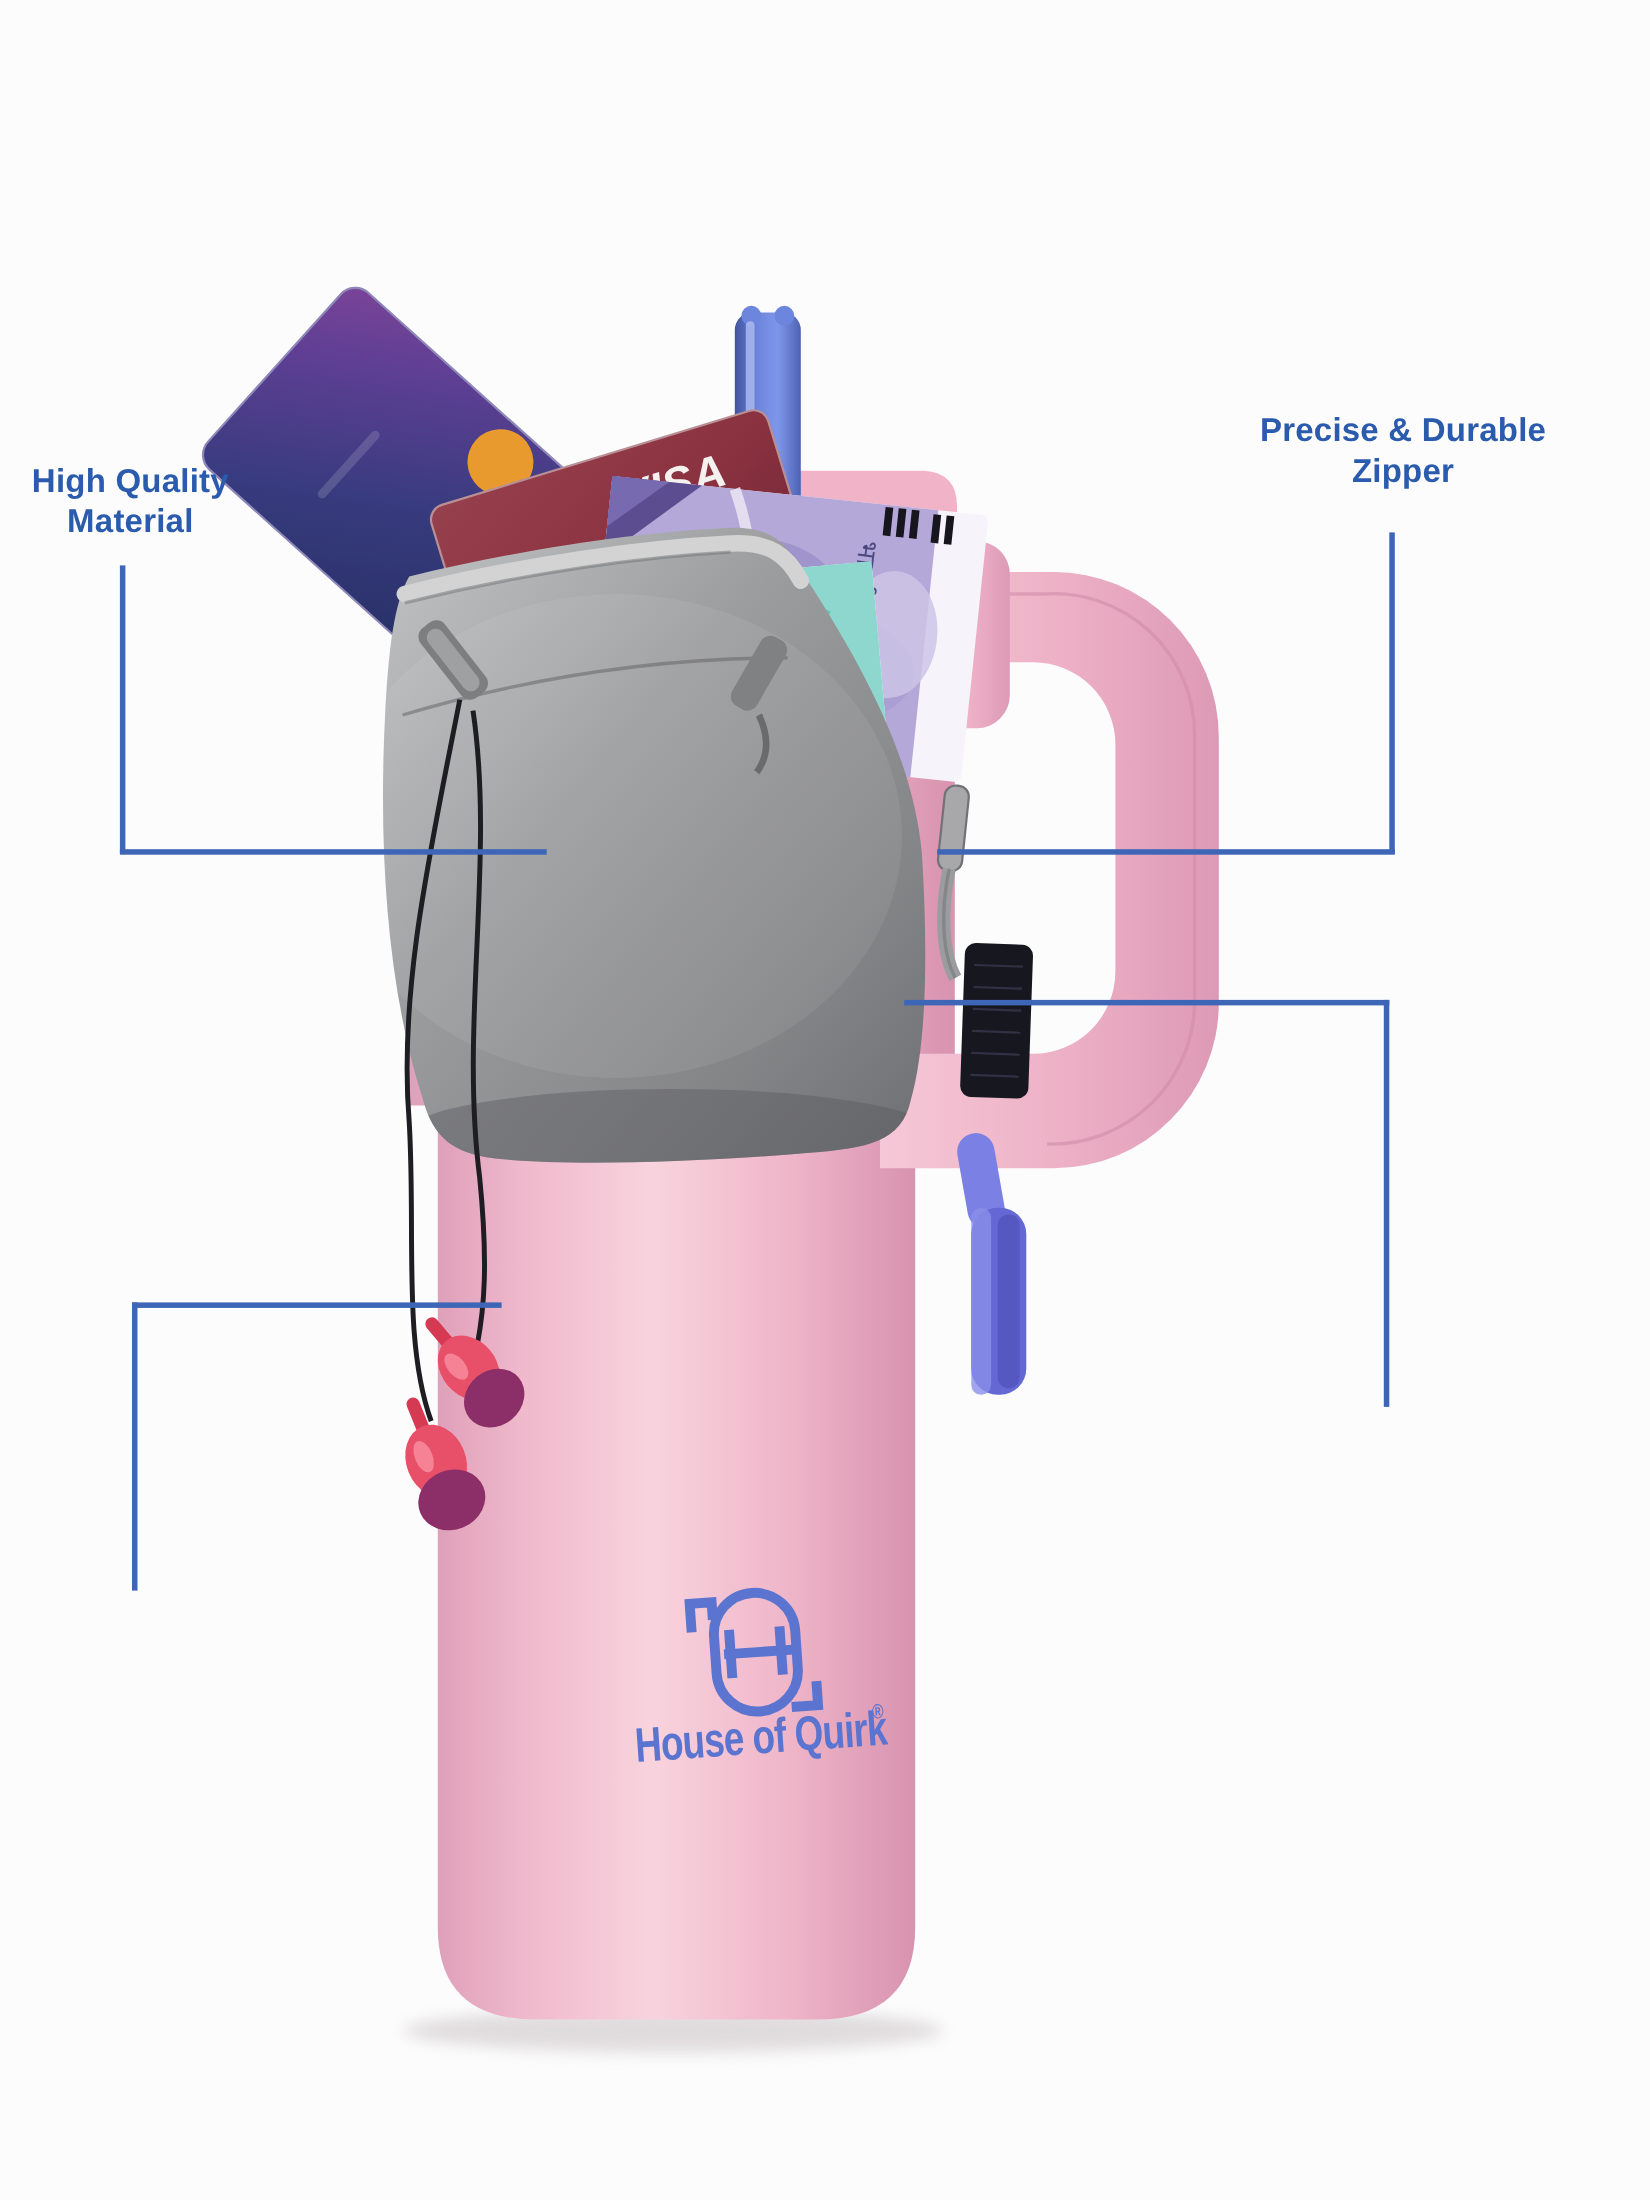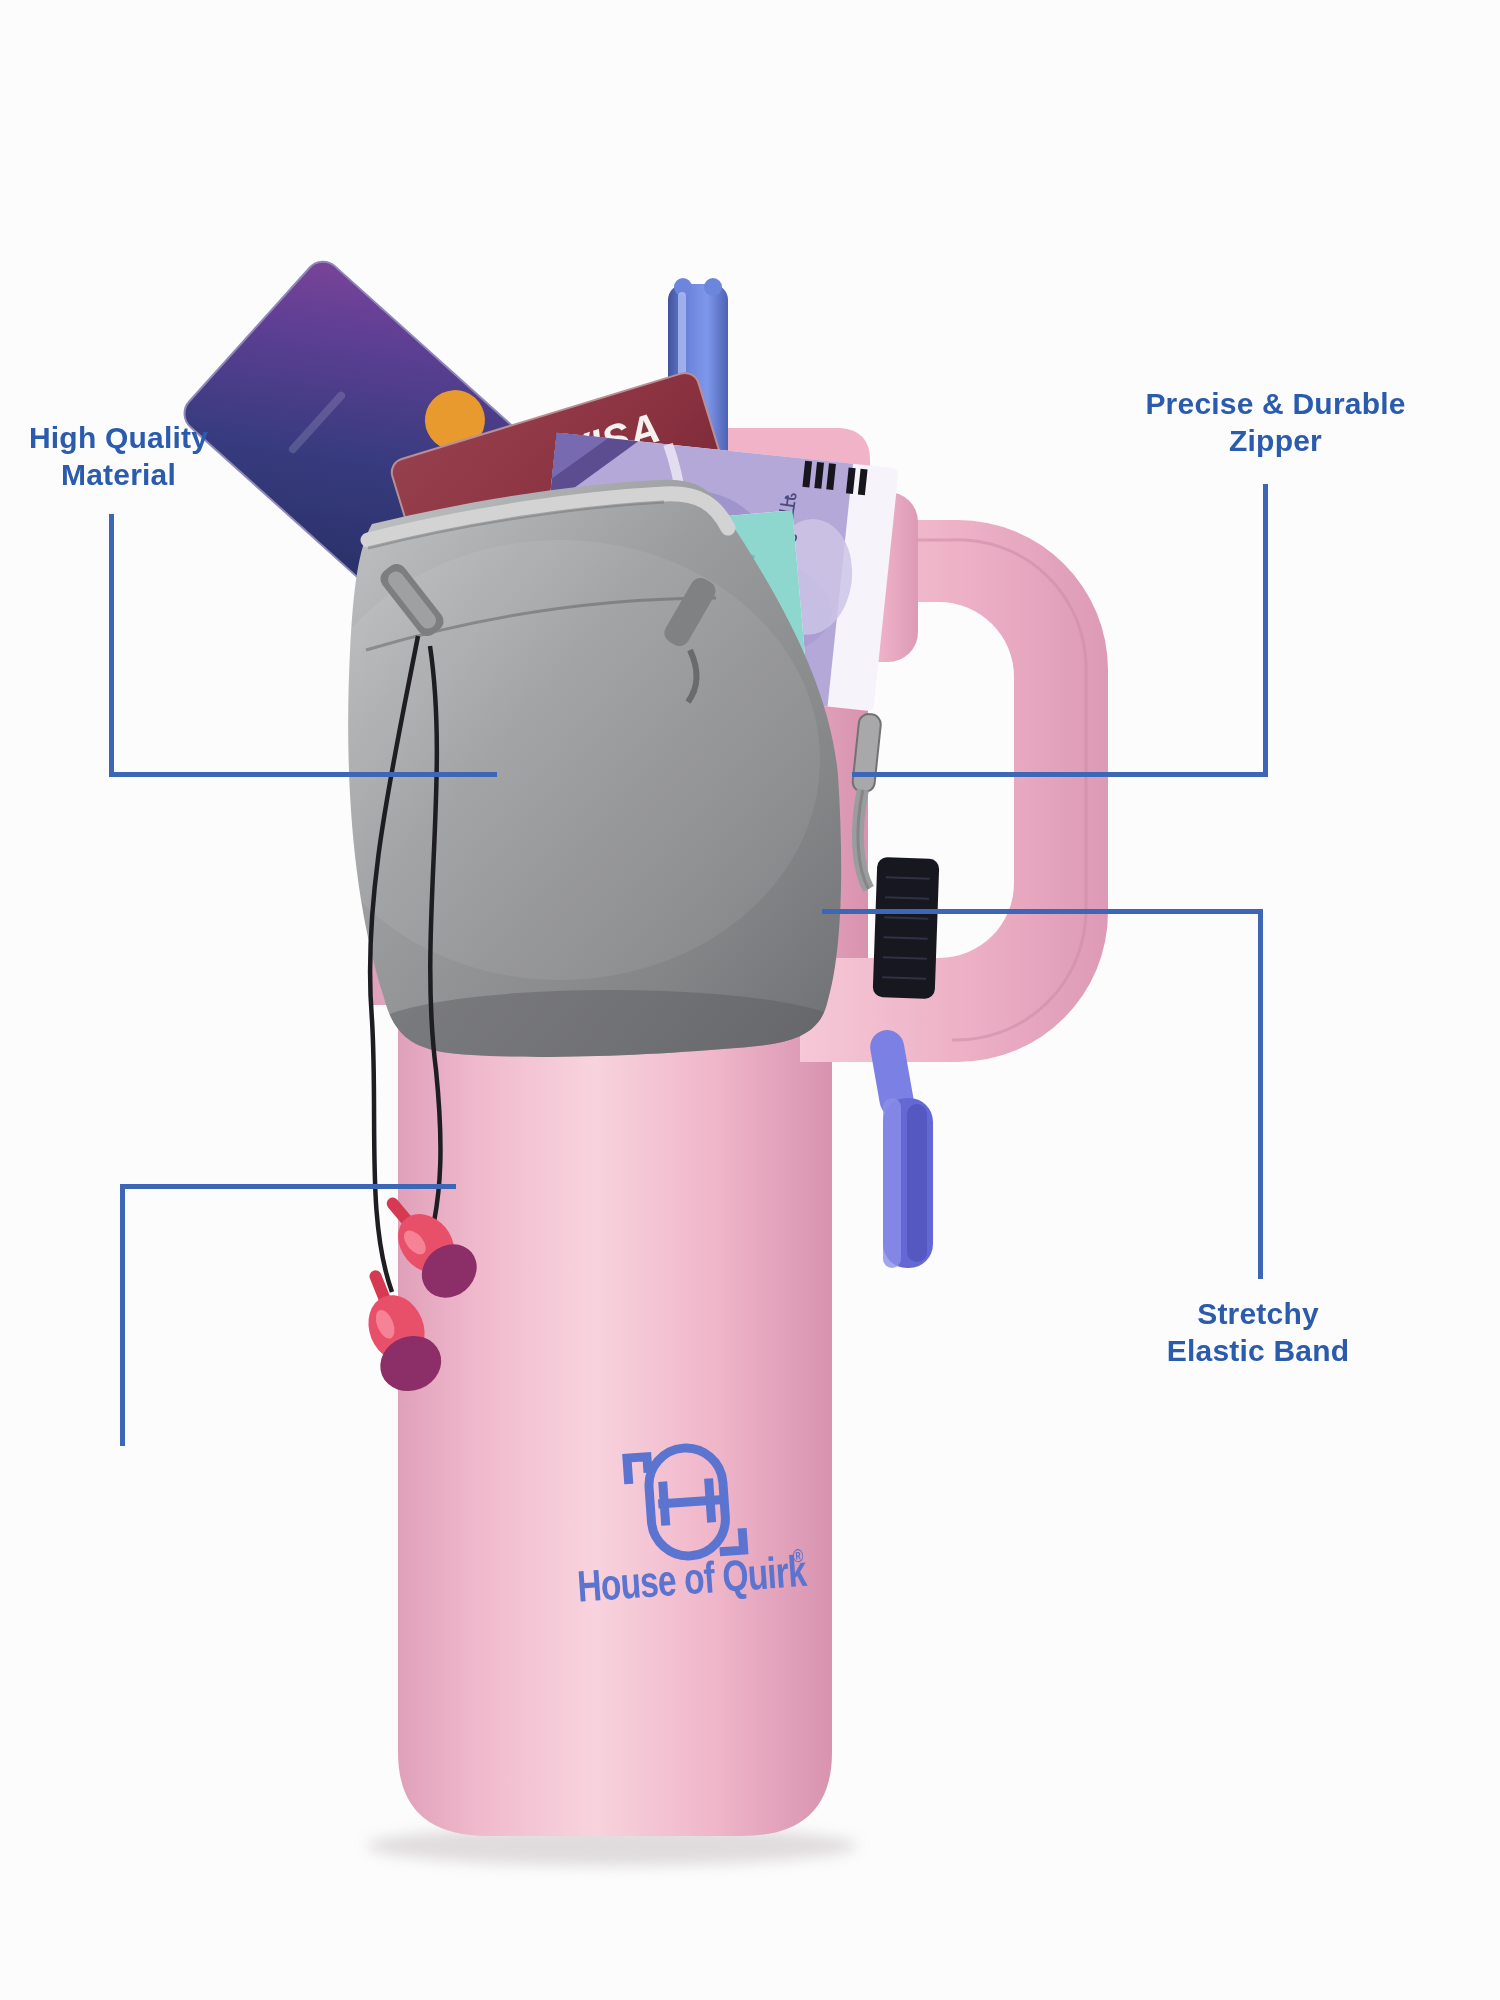--- a/index.html
+++ b/index.html
@@ -245,20 +245,18 @@
 
   <div class="callout-line" style="left:822px;top:909px;width:441px;height:5px;"></div>
   <div class="callout-line" style="left:1258px;top:909px;width:5px;height:370px;"></div>
 
   <div class="callout-line" style="left:120px;top:1184px;width:336px;height:5px;"></div>
   <div class="callout-line" style="left:120px;top:1184px;width:5px;height:262px;"></div>
 
   <div class="callout-label" style="left:16px;top:420px;width:205px;">High Quality
 Material</div>
 
-  <div class="callout-label" style="left:1123px;top:386px;width:305px;">Precise &amp; Durable
+  <div class="callout-label" style="left:1123px;top:374px;width:305px;">Precise &amp; Durable
 Zipper</div>
 
-  <div class="callout-label" style="left:1138px;top:1296px;width:240px;">Stretchy
-Elastic Band</div>
 
 
 </div>
 
 </body></html>

